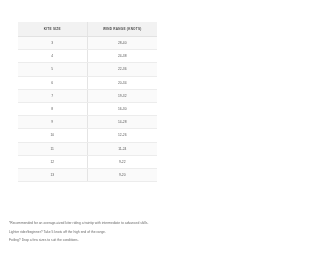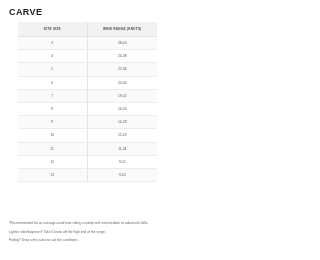--- a/index.html
+++ b/index.html
@@ -82,21 +82,20 @@
     color: #6a6a6a;
     margin: 0 0 3.6px 0;
   }
   .note:last-child { margin-bottom: 0; }
 </style>
 </head>
 <body>
 
 <div class="page">
 
-  <div class="title">CARVE</div>
 
   <div class="table-wrap">
     <table class="size-table">
       <colgroup>
         <col class="c-size">
         <col class="c-wind">
       </colgroup>
       <thead>
         <tr>
           <th class="col-size">KITE SIZE</th>

